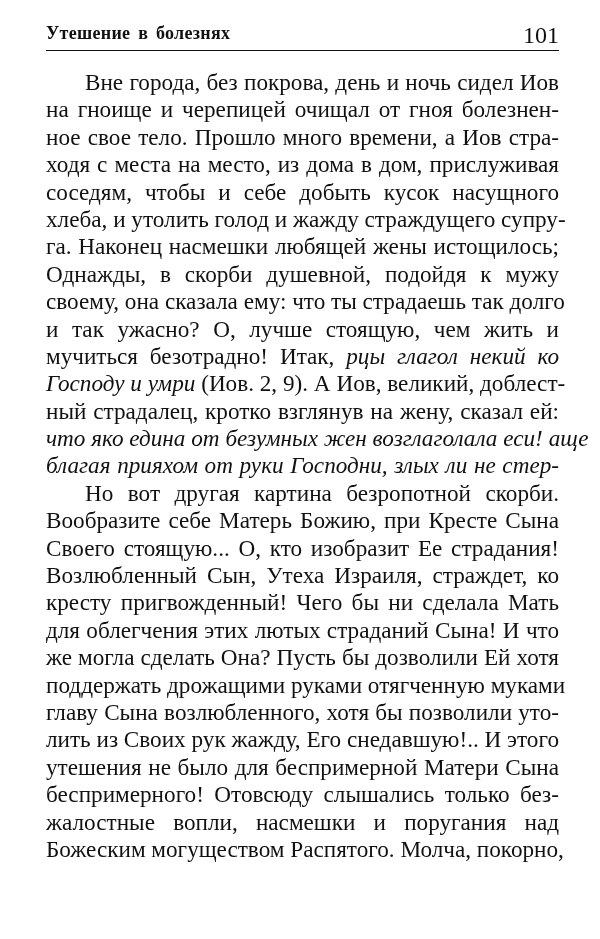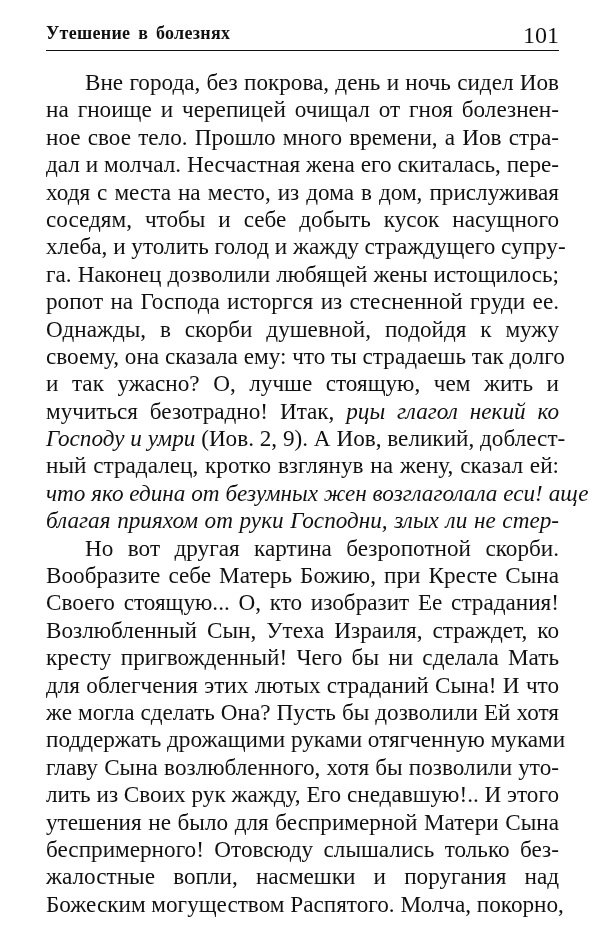--- a/index.html
+++ b/index.html
@@ -33,26 +33,24 @@
 
 <div class="page">
   <div class="running-head">
     <span class="running-title">Утешение в болезнях</span>
     <span class="page-number">101</span>
   </div>
   <div class="body-text" id="body-text">
       <span class="line indent"><span>Вне города, без покрова, день и ночь сидел Иов</span></span>
       <span class="line"><span>на гноище и черепицей очищал от гноя болезнен-</span></span>
       <span class="line"><span>ное свое тело. Прошло много времени, а Иов стра-</span></span>
-      <span class="line"><span>дал и молчал. Несчастная жена его скиталась, пере-</span></span>
       <span class="line"><span>ходя с места на место, из дома в дом, прислуживая</span></span>
       <span class="line"><span>соседям, чтобы и себе добыть кусок насущного</span></span>
       <span class="line"><span>хлеба, и утолить голод и жажду страждущего супру-</span></span>
-      <span class="line"><span>га. Наконец дозволили любящей жены истощилось;</span></span>
-      <span class="line"><span>ропот на Господа исторгся из стесненной груди ее.</span></span>
+      <span class="line"><span>га. Наконец насмешки любящей жены истощилось;</span></span>
       <span class="line"><span>Однажды, в скорби душевной, подойдя к мужу</span></span>
       <span class="line"><span>своему, она сказала ему: что ты страдаешь так долго</span></span>
       <span class="line"><span>и так ужасно? О, лучше стоящую, чем жить и</span></span>
       <span class="line"><span>мучиться безотрадно! Итак, </span><span class="it">рцы глагол некий ко</span></span>
       <span class="line"><span class="it">Господу и умри</span><span> (Иов. 2, 9). А Иов, великий, доблест-</span></span>
       <span class="line"><span>ный страдалец, кротко взглянув на жену, сказал ей:</span></span>
       <span class="line"><span class="it">что яко едина от безумных жен возглаголала еси! аще</span></span>
       <span class="line"><span class="it">благая прияхом от руки Господни, злых ли не стер-</span></span>
       <span class="line indent"><span>Но вот другая картина безропотной скорби.</span></span>
       <span class="line"><span>Вообразите себе Матерь Божию, при Кресте Сына</span></span>

